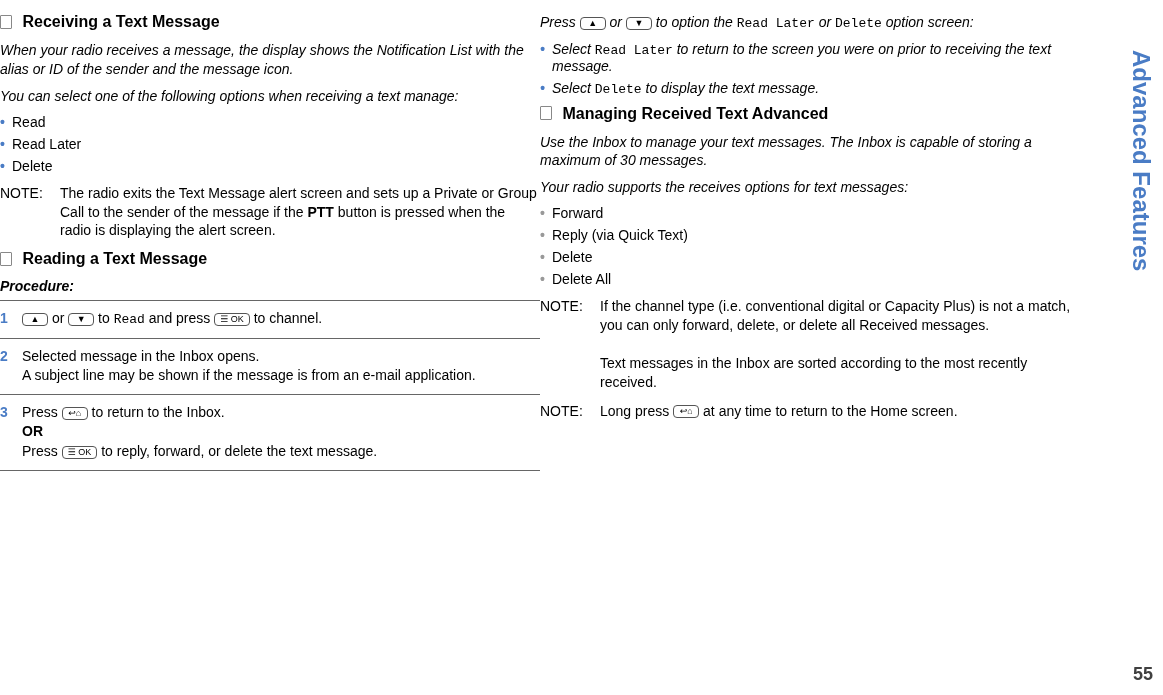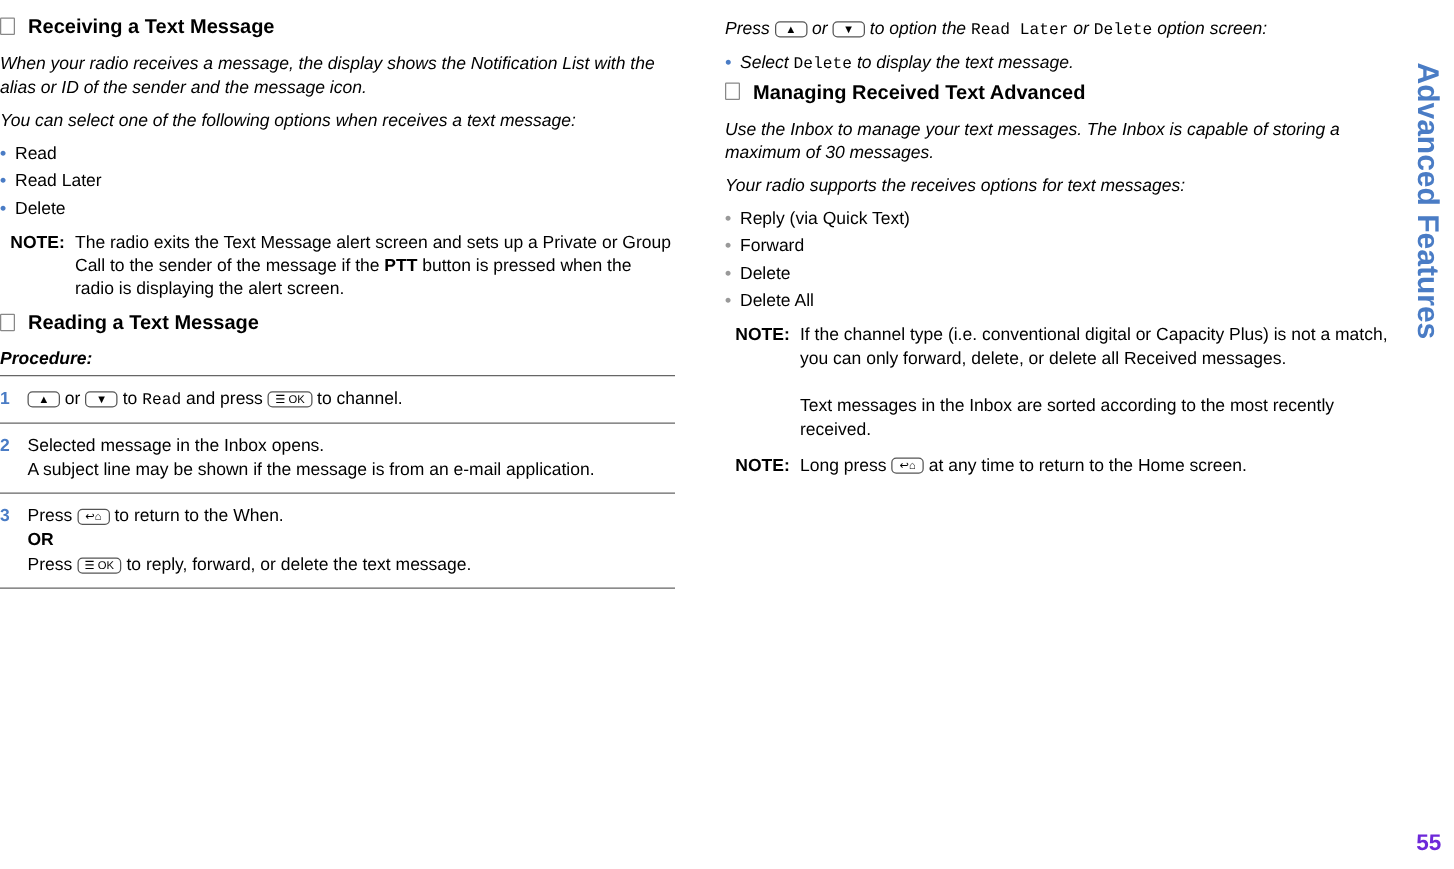--- a/index.html
+++ b/index.html
@@ -9,21 +9,20 @@
       margin: 0;
       padding: 0;
       width: 1163px;
       height: 695px;
       background: #fff;
       position: relative;
     }
     .page {
       display: flex;
       padding: 0 20px 0 0;
-      gap: 40px;
     }
     .column {
       flex: 1;
       padding-top: 5px;
     }
     .left-column {
       max-width: 540px;
     }
     .right-column {
       max-width: 540px;
@@ -35,21 +34,21 @@
       writing-mode: vertical-rl;
       color: #4a7cc5;
       font-family: Arial, Helvetica, sans-serif;
       font-size: 24px;
       font-weight: bold;
     }
     .page-number {
       position: absolute;
       right: 10px;
       bottom: 10px;
-      color: #6d28d9;
+      color: #404040;
       font-size: 18px;
       font-weight: bold;
     }
     h3 {
       font-size: 16px;
       font-weight: bold;
       margin: 8px 0 10px 0;
     }
     .doc-icon {
       display: inline-block;
@@ -83,23 +82,22 @@
       position: absolute;
       left: 0;
       font-weight: bold;
     }
     .note {
       display: flex;
       margin: 10px 0;
       line-height: 1.35;
     }
     .note-label {
-      font-weight: bold;
+      font-weight: normal;
       min-width: 60px;
-      text-align: center;
     }
     .procedure-label {
       font-weight: bold;
       margin: 10px 0 4px 0;
       font-style: italic;
     }
     .steps {
       list-style: none;
       padding: 0;
       margin: 6px 0;
@@ -142,21 +140,21 @@
 </head>
 <body>
 
 <div class="page">
   <div class="column left-column">
     <h3>
       <span class="doc-icon"></span>
       <span>Receiving a Text Message</span>
     </h3>
     <p>When your radio receives a message, the display shows the Notification List with the alias or ID of the sender and the message icon.</p>
-    <p>You can select one of the following options when receives a text message:</p>
+    <p>You can select one of the following options when receiving a text manage:</p>
     <ul class="bullet-list">
       <li>Read</li>
       <li>Read Later</li>
       <li>Delete</li>
     </ul>
     <div class="note">
       <div class="note-label">NOTE:</div>
       <div>
         <span>The radio exits the Text Message alert screen and sets up a Private or Group Call to the sender of the message if the </span><b>PTT</b><span> button is pressed when the radio is displaying the alert screen.</span>
       </div>
@@ -177,47 +175,50 @@
       <li>
         <span class="step-num">2</span>
         <span>
           <span>Selected message in the Inbox opens.</span><br>
           <span>A subject line may be shown if the message is from an e-mail application.</span>
         </span>
       </li>
       <li style="border-bottom:1px solid #666;">
         <span class="step-num">3</span>
         <span>
-          <span>Press </span><span class="button-icon">↩⌂</span><span> to return to the When.</span><br>
+          <span>Press </span><span class="button-icon">↩⌂</span><span> to return to the Inbox.</span><br>
           <b>OR</b><br>
           <span>Press </span><span class="button-icon">☰ OK</span><span> to reply, forward, or delete the text message.</span>
         </span>
       </li>
     </ul>
   </div>
 
   <div class="column right-column">
     <p class="italic">
       <span>Press </span><span class="button-icon" style="font-style:normal">▲</span><span> or </span><span class="button-icon" style="font-style:normal">▼</span><span> to option the </span><span class="monospace" style="font-style:normal">Read Later</span><span> or </span><span class="monospace" style="font-style:normal">Delete</span><span> option screen:</span>
     </p>
     <ul class="bullet-list">
+      <li class="italic">
+        <span>Select </span><span class="monospace" style="font-style:normal">Read Later</span><span> to return to the screen you were on prior to receiving the text message.</span>
+      </li>
       <li class="italic">
         <span>Select </span><span class="monospace" style="font-style:normal">Delete</span><span> to display the text message.</span>
       </li>
     </ul>
 
     <h3>
       <span class="doc-icon"></span>
       <span>Managing Received Text Advanced</span>
     </h3>
     <p>Use the Inbox to manage your text messages. The Inbox is capable of storing a maximum of 30 messages.</p>
     <p>Your radio supports the receives options for text messages:</p>
     <ul class="bullet-list gray-bullet">
+      <li>Forward</li>
       <li>Reply (via Quick Text)</li>
-      <li>Forward</li>
       <li>Delete</li>
       <li>Delete All</li>
     </ul>
     <div class="note">
       <div class="note-label">NOTE:</div>
       <div>
         <span>If the channel type (i.e. conventional digital or Capacity Plus) is not a match, you can only forward, delete, or delete all Received messages.</span>
         <br><br>
         <span>Text messages in the Inbox are sorted according to the most recently received.</span>
       </div>

